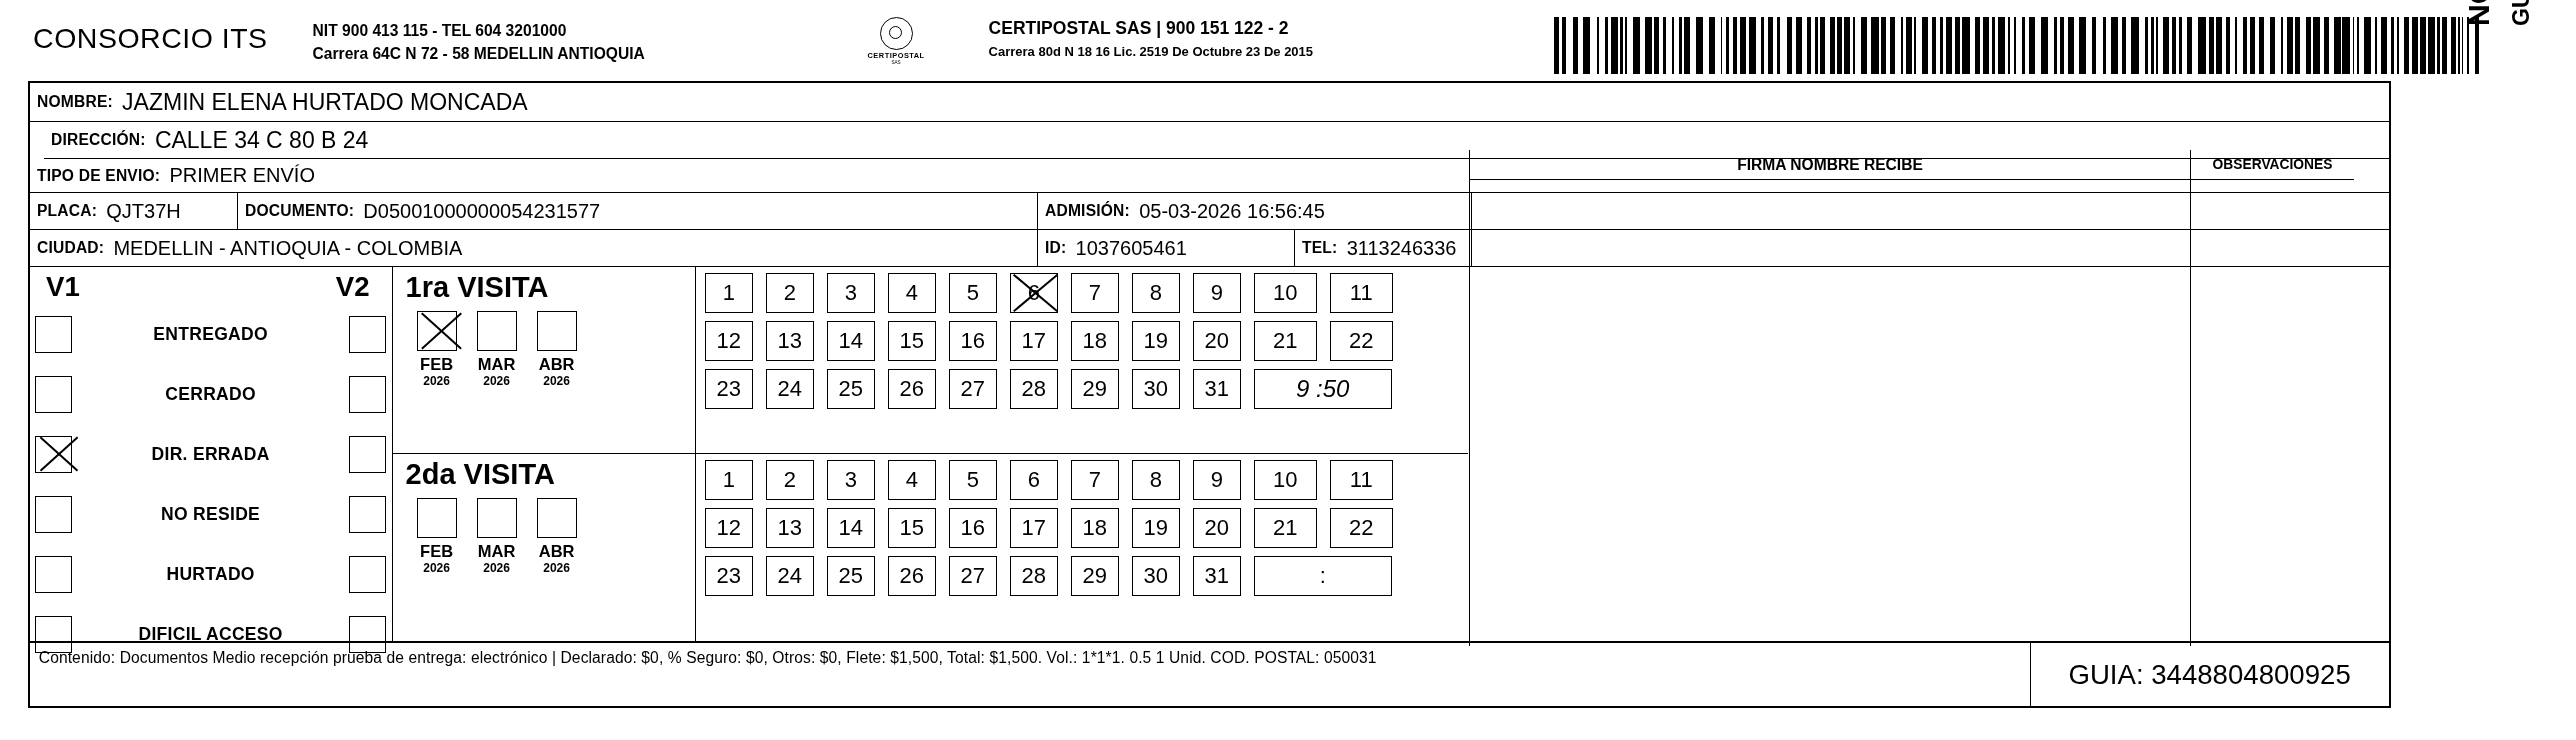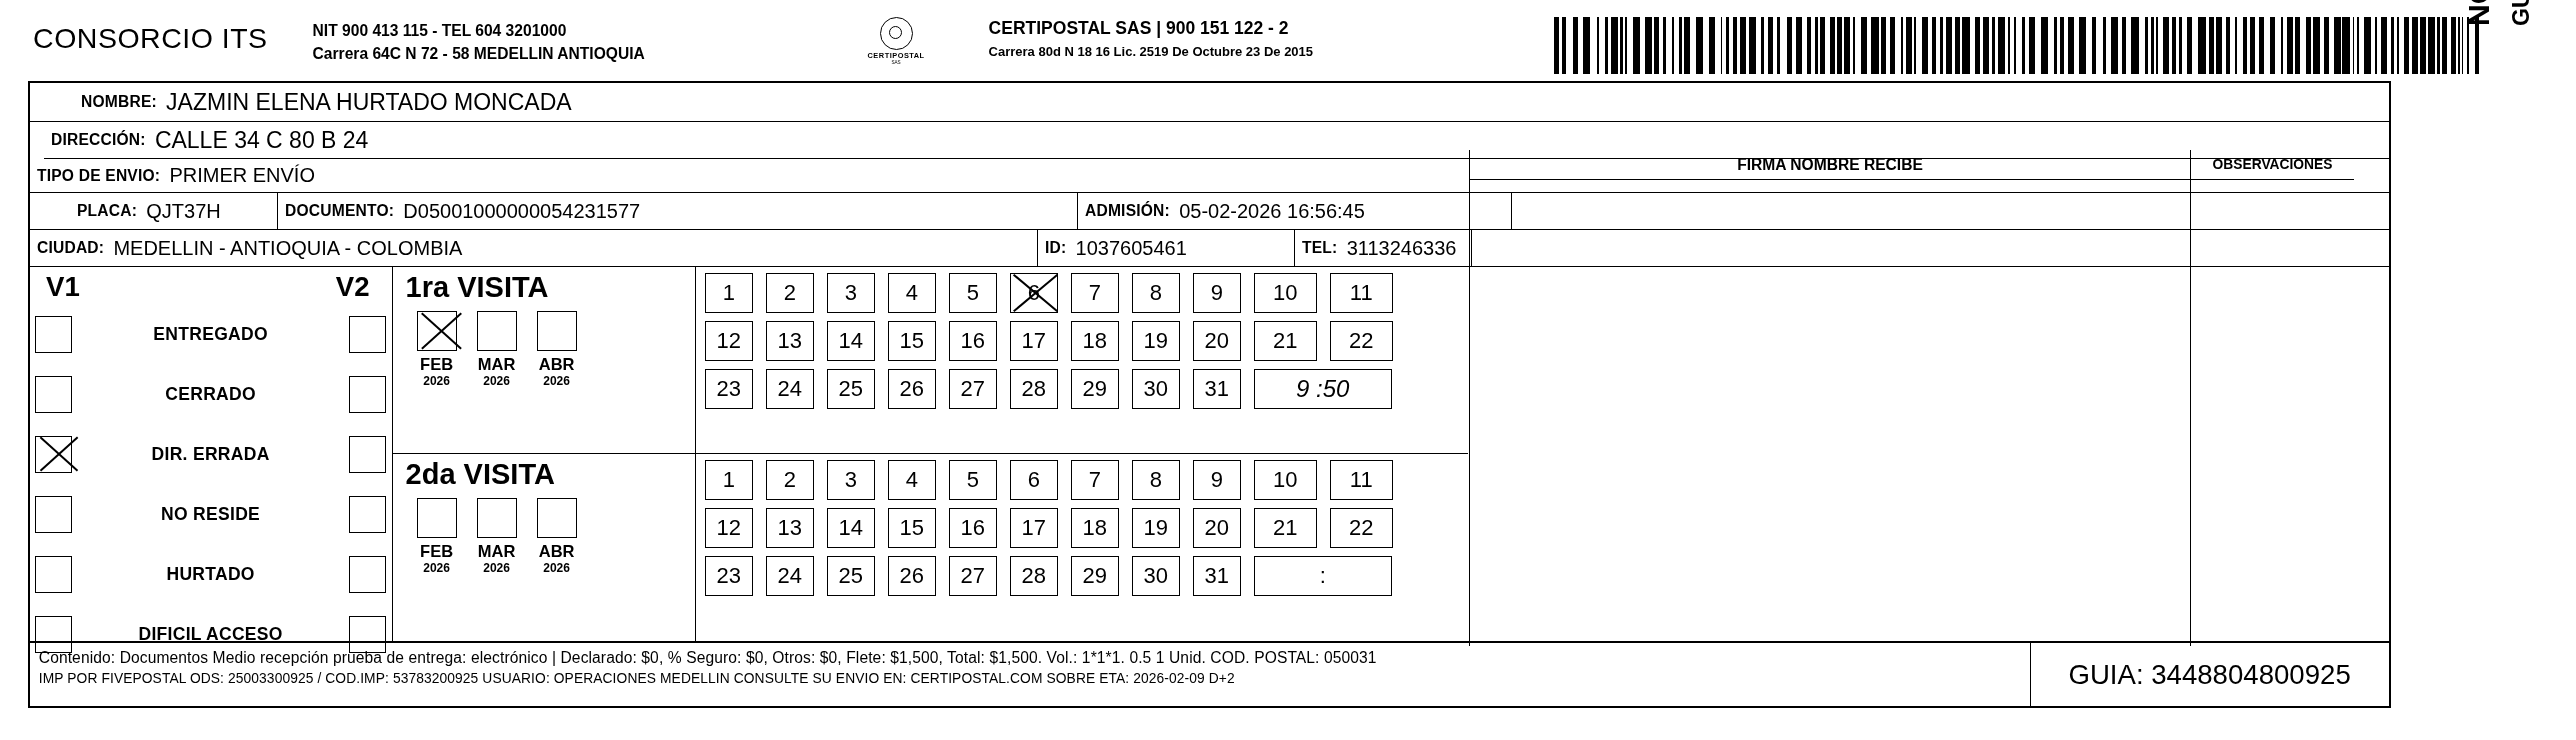--- a/index.html
+++ b/index.html
@@ -203,52 +203,52 @@
         <i style="width: 1.8px; margin-right: 1.8px;"></i>
         <i style="width: 1.8px; margin-right: 3.7px;"></i>
         <i style="width: 1.8px; margin-right: 6.4px;"></i>
         <i style="width: 3.7px; margin-right: 1.8px;"></i>
       </div>
   </div>
 
   <div class="tbl">
 
     <div class="row" style="height:39px;">
-      <div class="cell" style="width:100%;margin-left:44px;">
+      <div class="cell" style="width:100%;">
         <span class="lbl">NOMBRE:</span>
         <span class="val">JAZMIN ELENA HURTADO MONCADA</span>
       </div>
     </div>
 
     <div class="row" style="height:37px;margin-left:14px;">
       <div class="cell" style="width:100%;">
         <span class="lbl">DIRECCIÓN:</span>
         <span class="val">CALLE 34 C   80 B   24</span>
       </div>
     </div>
 
     <div class="row" style="height:34px;">
       <div class="cell" style="width:100%;">
         <span class="lbl">TIPO DE ENVIO:</span>
         <span class="val sm">PRIMER ENVÍO</span>
       </div>
     </div>
 
-    <div class="row" style="height:37px;padding-left:40px;">
+    <div class="row" style="height:37px;">
       <div class="cell" style="width:207px;">
         <span class="lbl">PLACA:</span>
         <span class="val sm">QJT37H</span>
       </div>
       <div class="cell bl" style="width:800px;">
         <span class="lbl">DOCUMENTO:</span>
         <span class="val sm">D05001000000054231577</span>
       </div>
       <div class="cell bl" style="width:434px;">
         <span class="lbl">ADMISIÓN:</span>
-        <span class="val sm">05-02-2026 16:56:45</span>
+        <span class="val sm">05-03-2026 16:56:45</span>
       </div>
       <div class="cell bl" style="flex:1;"></div>
     </div>
 
     <div class="row" style="height:37px;">
       <div class="cell" style="width:1007px;">
         <span class="lbl">CIUDAD:</span>
         <span class="val sm">MEDELLIN - ANTIOQUIA - COLOMBIA</span>
       </div>
       <div class="cell bl" style="width:257px;">
@@ -429,21 +429,20 @@
             </div>
         </div>
       </div>
 
       <div style="width:921px;"></div>
     </div>
 
     <div class="row bottom" style="height:64px;border-top:1.8px solid #000;">
       <div class="bcontent">
         <div class="bline1">Contenido: Documentos Medio recepción prueba de entrega: electrónico | Declarado: $0, % Seguro: $0, Otros: $0, Flete: $1,500, Total: $1,500. Vol.: 1*1*1. 0.5  1 Unid. COD. POSTAL: 050031</div>
-        <div class="bline2">IMP POR FIVEPOSTAL ODS: 25003300925 / COD.IMP: 53783200925 USUARIO: OPERACIONES MEDELLIN CONSULTE SU ENVIO EN: CERTIPOSTAL.COM SOBRE ETA: 2026-02-09 D+2</div>
       </div>
       <div class="guia">GUIA: 3448804800925</div>
     </div>
   </div>
 
   <div class="firma">
     <div class="hd">FIRMA NOMBRE RECIBE</div>
   </div>
   <div class="obs">
     <div class="hd">OBSERVACIONES</div>

